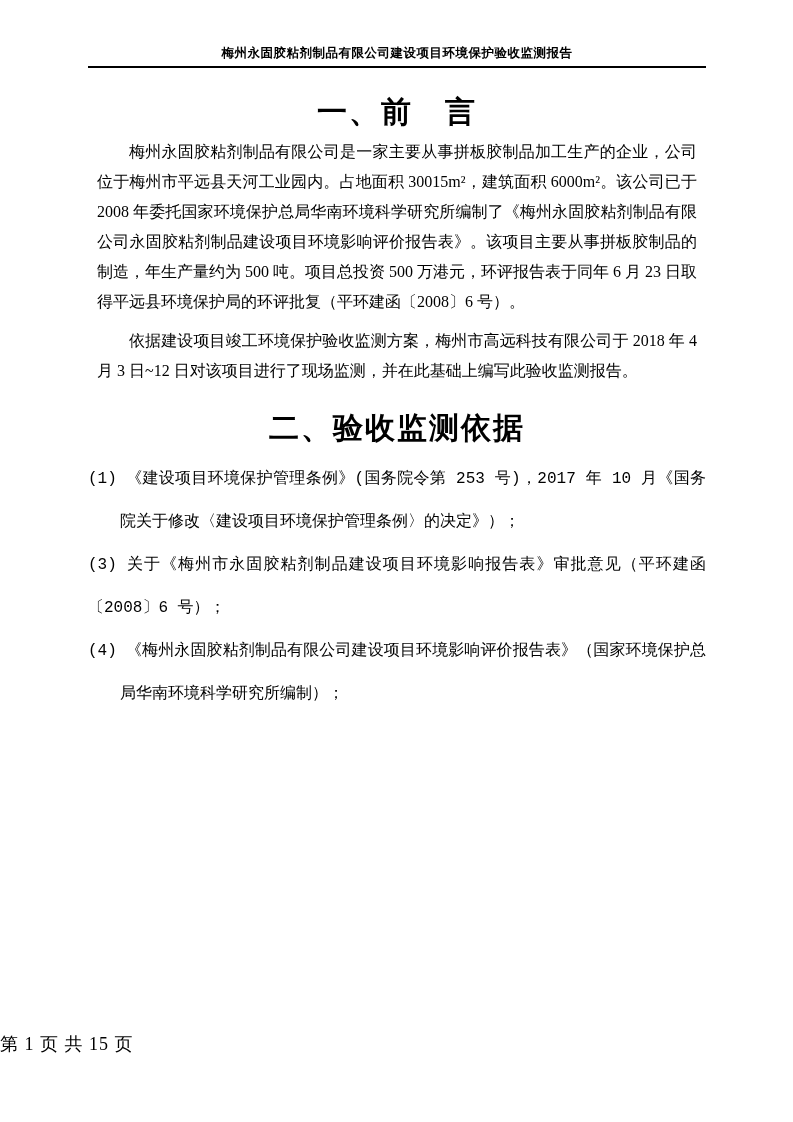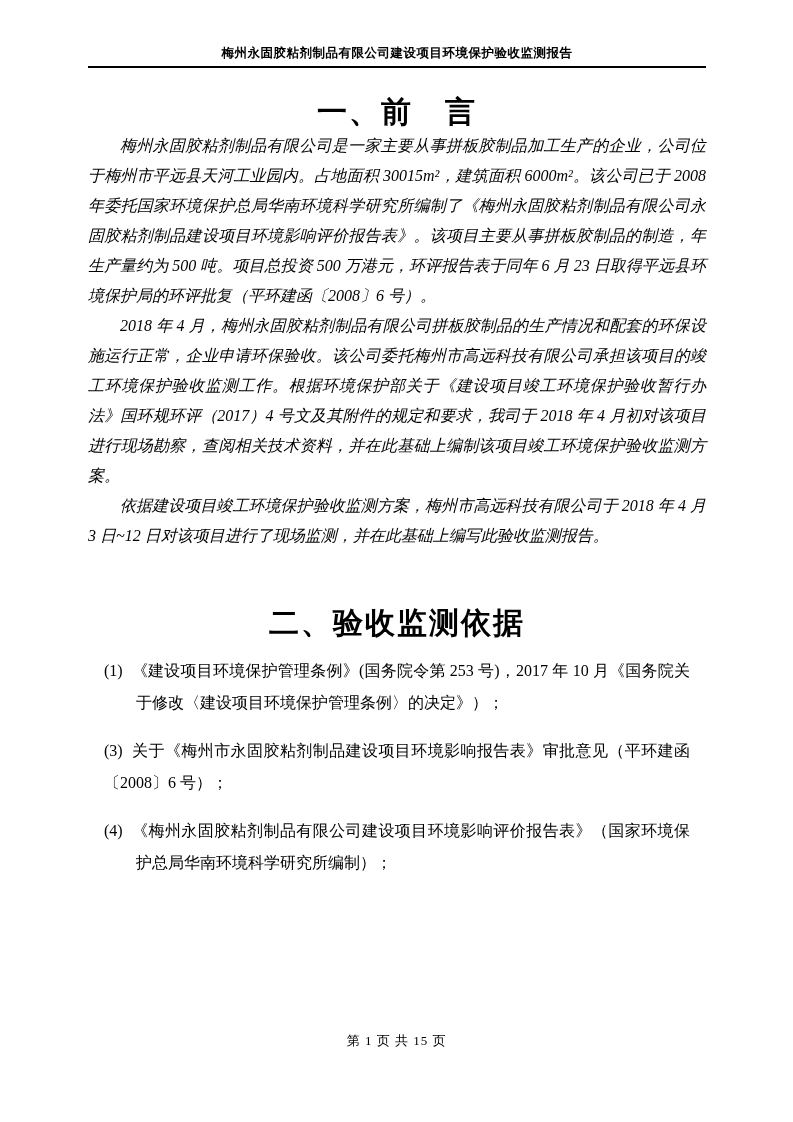--- a/index.html
+++ b/index.html
@@ -33,75 +33,74 @@
   .section-heading {
     font-family: "Liberation Sans", "DejaVu Sans", sans-serif;
     font-weight: bold;
     font-size: 30px;
     line-height: 32px;
     text-align: center;
     letter-spacing: 2px;
     margin: 28px 0 0 0;
   }
   .section-heading.second {
-    margin-top: 56px;
+    margin-top: 26px;
   }
   .body-text {
     margin-top: 3px;
   }
   .para {
-    margin: 0;
+    margin: 9px;
     font-size: 16px;
     line-height: 30px;
     text-align: justify;
     text-indent: 2em;
-    font-style: italic;
   }
   .ref-list {
     margin-top: 14px;
   }
   .ref-item {
-    margin: 16px;
+    margin: 0;
     font-size: 16px;
-    line-height: 32px;
+    line-height: 43px;
     text-align: justify;
     padding-left: 32px;
     text-indent: -32px;
+    font-family: Liberation Mono, monospace;
   }
   .ref-item.flush {
     padding-left: 0;
     text-indent: 0;
   }
   .ref-marker {
     margin-right: 9px;
   }
   .footer {
     position: absolute;
     left: 0;
     right: 0;
     top: 1032px;
-    text-align: center;
-    font-size: 13px;
+    text-align: left;
+    font-size: 18px;
     letter-spacing: 1px;
   }
 </style>
 </head>
 <body>
 
 <div class="page">
 
   <div class="header">
     <div class="header-title">梅州永固胶粘剂制品有限公司建设项目环境保护验收监测报告</div>
   </div>
 
   <h1 class="section-heading">一、前　言</h1>
 
   <div class="body-text">
     <p class="para">梅州永固胶粘剂制品有限公司是一家主要从事拼板胶制品加工生产的企业，公司位于梅州市平远县天河工业园内。占地面积 30015m²，建筑面积 6000m²。该公司已于 2008 年委托国家环境保护总局华南环境科学研究所编制了《梅州永固胶粘剂制品有限公司永固胶粘剂制品建设项目环境影响评价报告表》。该项目主要从事拼板胶制品的制造，年生产量约为 500 吨。项目总投资 500 万港元，环评报告表于同年 6 月 23 日取得平远县环境保护局的环评批复（平环建函〔2008〕6 号）。</p>
-    <p class="para">2018 年 4 月，梅州永固胶粘剂制品有限公司拼板胶制品的生产情况和配套的环保设施运行正常，企业申请环保验收。该公司委托梅州市高远科技有限公司承担该项目的竣工环境保护验收监测工作。根据环境保护部关于《建设项目竣工环境保护验收暂行办法》国环规环评（2017）4 号文及其附件的规定和要求，我司于 2018 年 4 月初对该项目进行现场勘察，查阅相关技术资料，并在此基础上编制该项目竣工环境保护验收监测方案。</p>
     <p class="para">依据建设项目竣工环境保护验收监测方案，梅州市高远科技有限公司于 2018 年 4 月 3 日~12 日对该项目进行了现场监测，并在此基础上编写此验收监测报告。</p>
   </div>
 
   <h1 class="section-heading second">二、验收监测依据</h1>
 
   <div class="ref-list">
     <p class="ref-item">
       <span class="ref-marker">(1)</span><span>《建设项目环境保护管理条例》(国务院令第 253 号)，2017 年 10 月《国务院关于修改〈建设项目环境保护管理条例〉的决定》）；</span>
     </p>
     <p class="ref-item flush">

